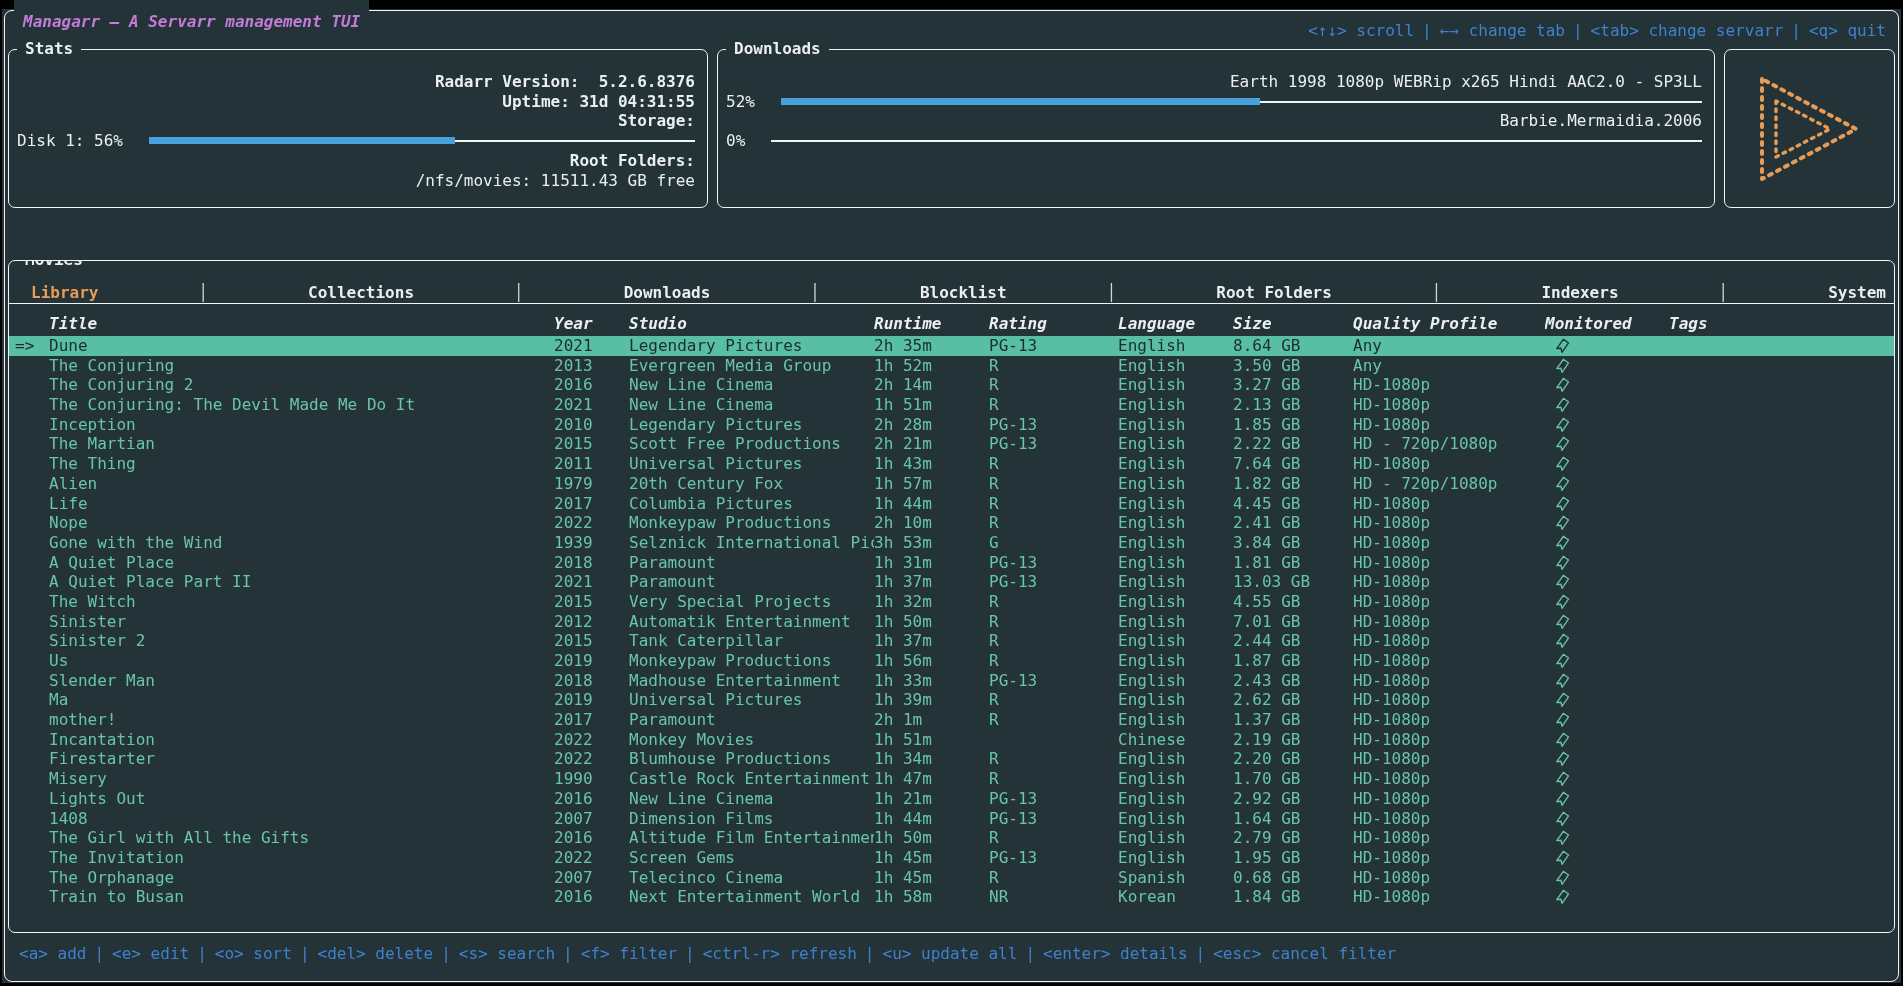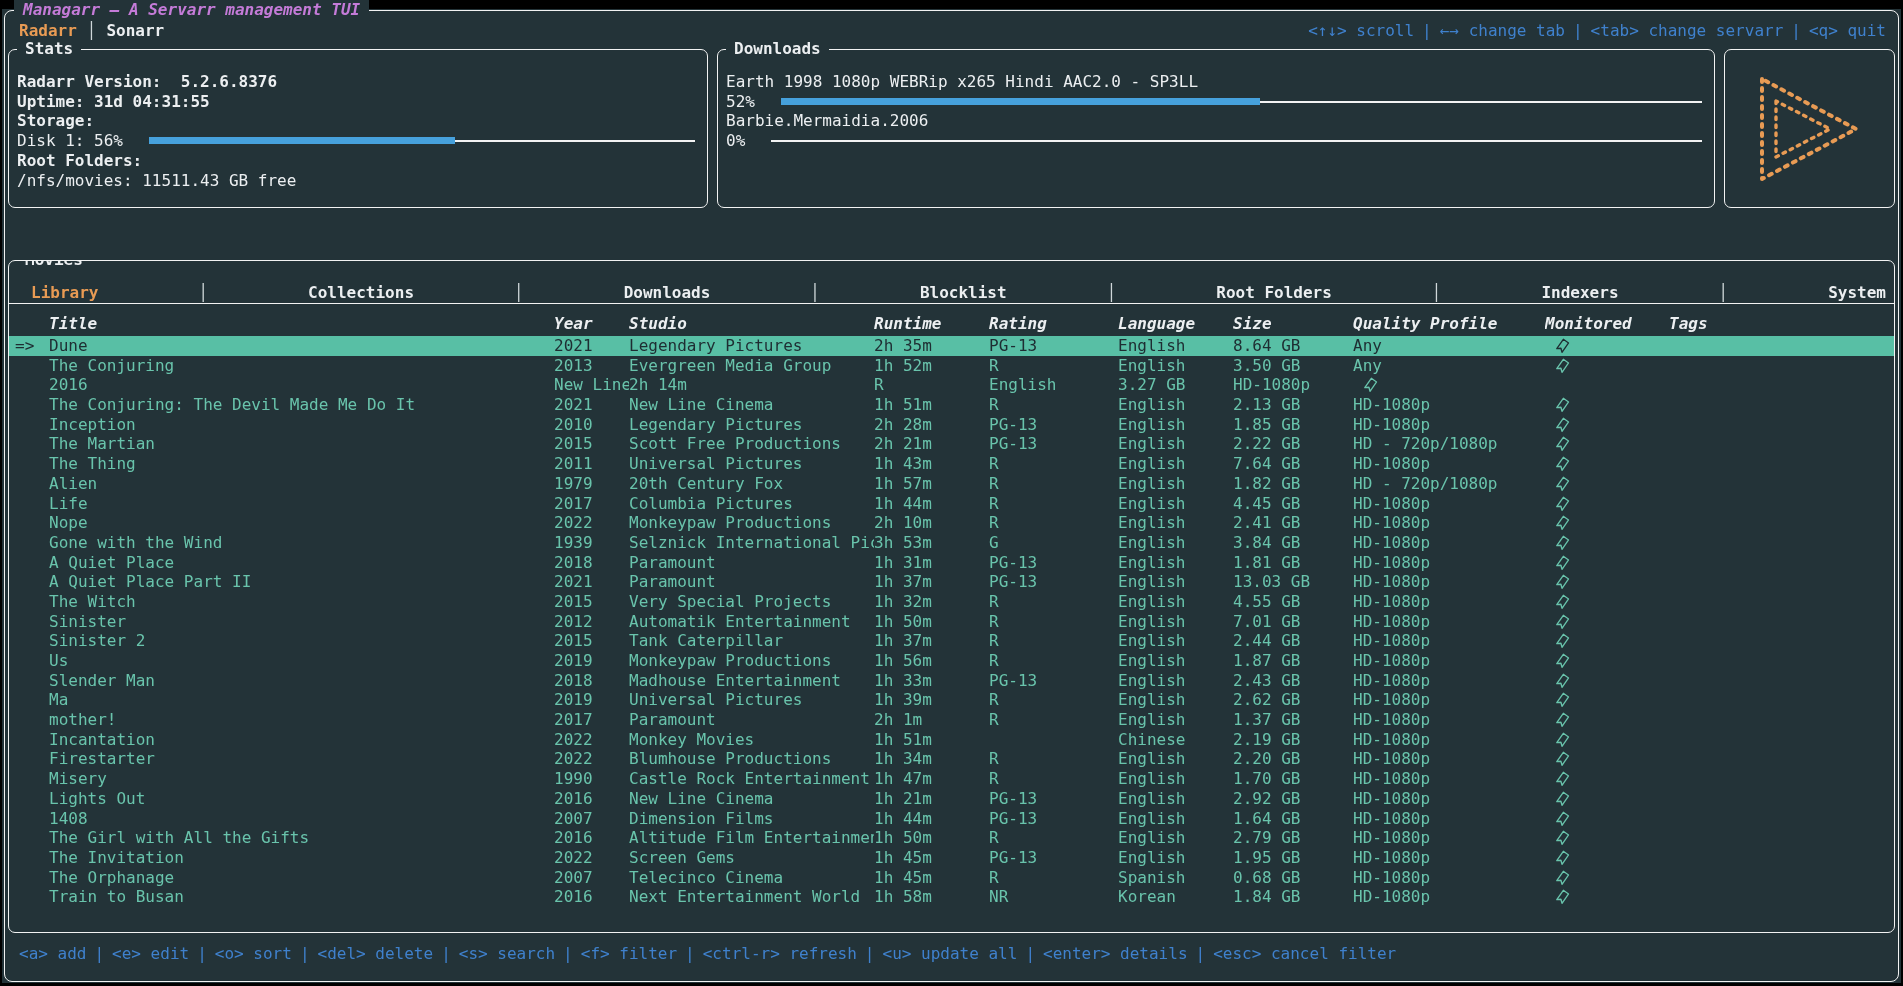--- a/index.html
+++ b/index.html
@@ -5,39 +5,39 @@
   :root{
     --bg:#233338; --fg:#eceff1; --border:#f2f3f3; --teal:#69c4ac; --selbg:#58bfa5;
     --selfg:#1e2d32; --orange:#e89b54; --magenta:#c47bd8; --blue:#3f81cd; --gauge:#46a1dc;
   }
   *{margin:0;padding:0;box-sizing:border-box;}
   html,body{width:1903px;height:986px;overflow:hidden;background:#000;}
   body{font-family:"DejaVu Sans Mono",monospace;font-size:16px;color:var(--fg);}
   .screen{position:absolute;inset:0;background:#000;}
   .appbg{position:absolute;left:2px;top:9px;right:2px;bottom:3px;background:var(--bg);}
   .app{position:absolute;left:4px;top:10px;right:4px;bottom:4px;border:1px solid var(--border);border-radius:8px;}
-  .app-title{position:absolute;top:-11px;left:9px;padding:0 9px;background:var(--bg);
+  .app-title{position:absolute;top:-11px;left:9px;padding:12px 9px;background:var(--bg);
     color:var(--magenta);font-weight:bold;font-style:italic;line-height:20px;white-space:pre;}
   
   .top-row{display:flex;justify-content:space-between;align-items:center;height:34px;padding:4px 12px 0 6px;}
   .tabs{display:flex;align-items:center;white-space:pre;}
   .tab{font-weight:bold;padding:0 8px;cursor:default;}
   .tab.active{color:var(--orange);}
   .tab-sep{color:#cfd8da;padding:0 2px;}
   .hints{color:var(--blue);white-space:pre;}
   .hint-key,.hint-lbl{color:var(--blue);}
   .hint-sep{padding:0 8px;}
   
   .panels-row{display:flex;gap:9px;height:159px;margin:4px 3px 0 3px;}
   .panel{position:relative;border:1px solid var(--border);border-radius:7px;background:var(--bg);}
   .panel-title{position:absolute;top:-11px;left:8px;padding:0 8px;background:var(--bg);font-weight:bold;line-height:20px;}
   .stats-panel{width:700px;}
   .downloads-panel{flex:1;}
   .logo-panel{width:171px;display:flex;align-items:center;justify-content:center;}
-  .panel-body{padding:22px 12px 0 8px;line-height:19.7px;}
+  .panel-body{padding:22px 12px 0 8px;line-height:19.7px;text-align:right;}
   .stat-line{white-space:pre;}
   .b{font-weight:bold;}
   .gauge-line{display:flex;align-items:center;gap:17px;}
   .gauge-line .lbl{margin-right:9px;white-space:pre;}
   .gauge{display:flex;align-items:center;flex:1;}
   .gauge .fill{height:7px;background:var(--gauge);}
   .gauge .rest{flex:1;height:2px;background:var(--border);}
   .dl-name{white-space:pre;overflow:hidden;}
   
   .movies-panel{position:relative;margin:52px 3px 0 3px;height:673px;border:1px solid var(--border);border-radius:7px;overflow:hidden;}
@@ -121,21 +121,21 @@
       <div class="movie-tabs" id="movie-tabs"><span class="tab active">Library</span><span class="tab-sep">│</span><span class="tab">Collections</span><span class="tab-sep">│</span><span class="tab">Downloads</span><span class="tab-sep">│</span><span class="tab">Blocklist</span><span class="tab-sep">│</span><span class="tab">Root Folders</span><span class="tab-sep">│</span><span class="tab">Indexers</span><span class="tab-sep">│</span><span class="tab">System</span></div>
       <div class="tabs-underline"></div>
       <div class="grid-row tbl-header" id="tbl-header"><div></div><div>Title</div><div>Year</div><div>Studio</div><div>Runtime</div><div>Rating</div><div>Language</div><div>Size</div><div>Quality Profile</div><div>Monitored</div><div>Tags</div></div>
       <div class="tbl-body" id="tbl-body">
           <div class="grid-row selected"><div>=&gt;</div><div>Dune</div><div>2021</div><div>Legendary Pictures</div><div>2h 35m</div><div>PG-13</div><div>English</div><div>8.64 GB</div><div>Any</div><div><svg class="flag" viewBox="0 0 16 16">
                 <path d="M4.6 1.6 L11.4 1.6 L11.4 13.8 L8 10.9 L4.6 13.8 Z" transform="rotate(35 8 8)" fill="none" stroke="currentColor" stroke-width="1.4" stroke-linejoin="round"></path>
               </svg></div><div></div></div>
           <div class="grid-row"><div></div><div>The Conjuring</div><div>2013</div><div>Evergreen Media Group</div><div>1h 52m</div><div>R</div><div>English</div><div>3.50 GB</div><div>Any</div><div><svg class="flag" viewBox="0 0 16 16">
                 <path d="M4.6 1.6 L11.4 1.6 L11.4 13.8 L8 10.9 L4.6 13.8 Z" transform="rotate(35 8 8)" fill="none" stroke="currentColor" stroke-width="1.4" stroke-linejoin="round"></path>
               </svg></div><div></div></div>
-          <div class="grid-row"><div></div><div>2016</div><div>New Line Cinema</div><div>2h 14m</div><div>R</div><div>English</div><div>3.27 GB</div><div>HD-1080p</div><div><svg class="flag" viewBox="0 0 16 16">
+          <div class="grid-row"><div></div><div>The Conjuring 2</div><div>2016</div><div>New Line Cinema</div><div>2h 14m</div><div>R</div><div>English</div><div>3.27 GB</div><div>HD-1080p</div><div><svg class="flag" viewBox="0 0 16 16">
                 <path d="M4.6 1.6 L11.4 1.6 L11.4 13.8 L8 10.9 L4.6 13.8 Z" transform="rotate(35 8 8)" fill="none" stroke="currentColor" stroke-width="1.4" stroke-linejoin="round"></path>
               </svg></div><div></div></div>
           <div class="grid-row"><div></div><div>The Conjuring: The Devil Made Me Do It</div><div>2021</div><div>New Line Cinema</div><div>1h 51m</div><div>R</div><div>English</div><div>2.13 GB</div><div>HD-1080p</div><div><svg class="flag" viewBox="0 0 16 16">
                 <path d="M4.6 1.6 L11.4 1.6 L11.4 13.8 L8 10.9 L4.6 13.8 Z" transform="rotate(35 8 8)" fill="none" stroke="currentColor" stroke-width="1.4" stroke-linejoin="round"></path>
               </svg></div><div></div></div>
           <div class="grid-row"><div></div><div>Inception</div><div>2010</div><div>Legendary Pictures</div><div>2h 28m</div><div>PG-13</div><div>English</div><div>1.85 GB</div><div>HD-1080p</div><div><svg class="flag" viewBox="0 0 16 16">
                 <path d="M4.6 1.6 L11.4 1.6 L11.4 13.8 L8 10.9 L4.6 13.8 Z" transform="rotate(35 8 8)" fill="none" stroke="currentColor" stroke-width="1.4" stroke-linejoin="round"></path>
               </svg></div><div></div></div>
           <div class="grid-row"><div></div><div>The Martian</div><div>2015</div><div>Scott Free Productions</div><div>2h 21m</div><div>PG-13</div><div>English</div><div>2.22 GB</div><div>HD - 720p/1080p</div><div><svg class="flag" viewBox="0 0 16 16">
                 <path d="M4.6 1.6 L11.4 1.6 L11.4 13.8 L8 10.9 L4.6 13.8 Z" transform="rotate(35 8 8)" fill="none" stroke="currentColor" stroke-width="1.4" stroke-linejoin="round"></path>

